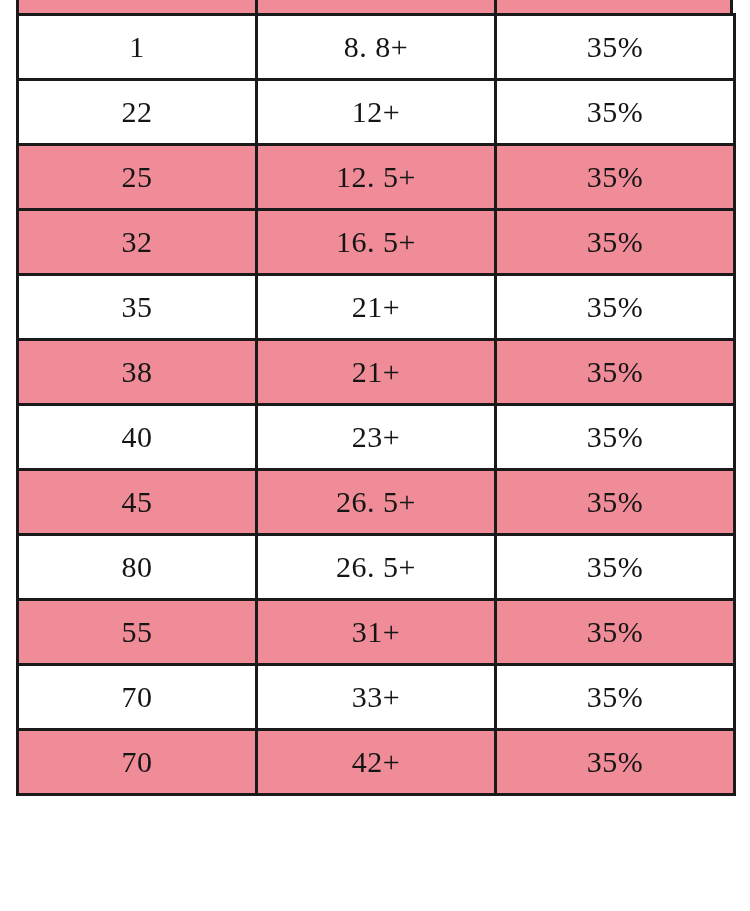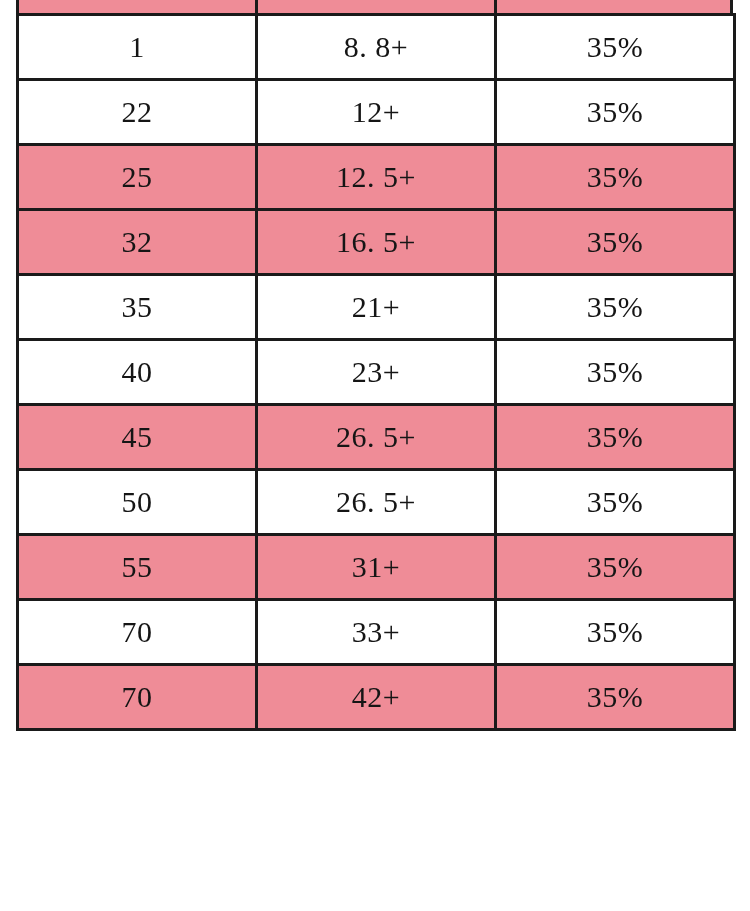--- a/index.html
+++ b/index.html
@@ -114,32 +114,37 @@
           <tr class="row-pink">
             <td>32</td>
             <td>16. 5+</td>
             <td>35%</td>
           </tr>
           <tr class="row-white">
             <td>35</td>
             <td>21+</td>
             <td>35%</td>
           </tr>
+          <tr class="row-pink">
+            <td>38</td>
+            <td>21+</td>
+            <td>35%</td>
+          </tr>
           <tr class="row-white">
             <td>40</td>
             <td>23+</td>
             <td>35%</td>
           </tr>
           <tr class="row-pink">
             <td>45</td>
             <td>26. 5+</td>
             <td>35%</td>
           </tr>
           <tr class="row-white">
-            <td>50</td>
+            <td>80</td>
             <td>26. 5+</td>
             <td>35%</td>
           </tr>
           <tr class="row-pink">
             <td>55</td>
             <td>31+</td>
             <td>35%</td>
           </tr>
           <tr class="row-white">
             <td>70</td>

